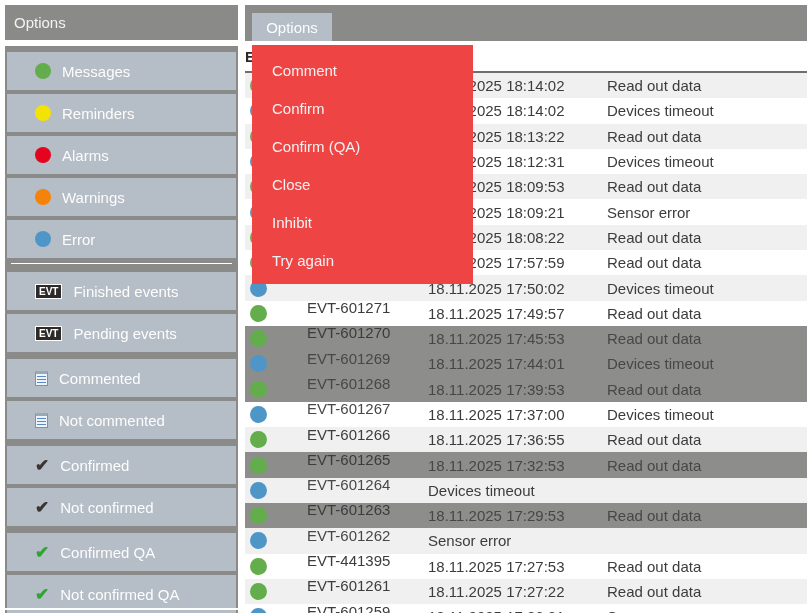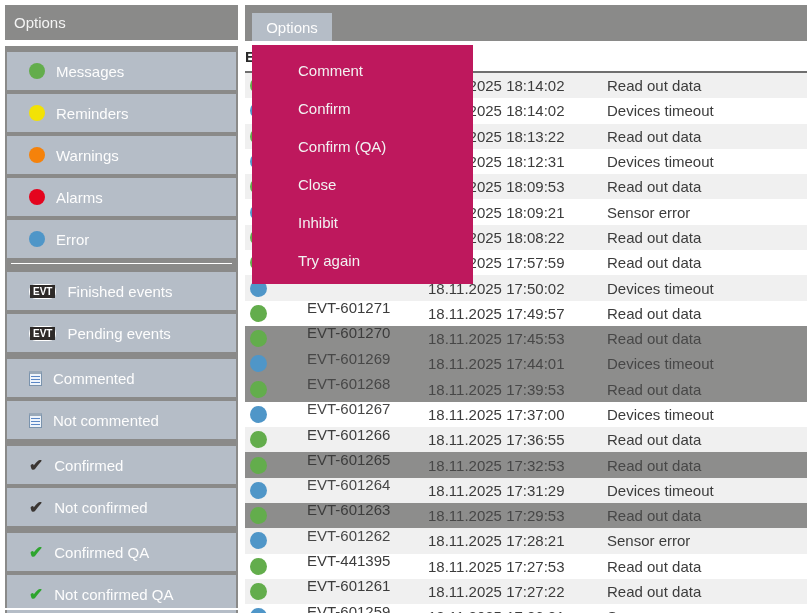--- a/index.html
+++ b/index.html
@@ -8,23 +8,23 @@
   .app { position:relative; width:716px; height:613px; background:#fff; }
 
   
   .sidebar { position:absolute; left:5px; top:5px; width:233px; height:608px;
              background:#8a8a89; }
   .sidebar-header { height:35px; color:#f4f4f4; font-size:15px;
                     display:flex; align-items:center; padding-left:9px; }
   .sidebar-topstrip { height:6px; background:#ffffff; }
   .sidebar-buttons { padding-top:6px; }
   .side-btn { height:38px; margin:0 2px 4px 2px; background:#b5bdc7;
-              display:flex; align-items:center; padding-left:22px;
+              display:flex; align-items:center; padding-left:28px;
               color:#fdfdfd; font-size:15px; cursor:default; }
-  .side-btn .icn { margin-right:11px; display:inline-flex; align-items:center; justify-content:flex-start;border-radius:7px; }
+  .side-btn .icn { margin-right:11px; display:inline-flex; align-items:center; justify-content:flex-start; }
   .dot-icn { width:16px; height:16px; border-radius:50%; }
   .evt-icn { background:#ffffff; padding:1px; }
   .evt-icn .evt-inner { background:#2e2a28; color:#ffffff; font-size:10px;
               font-weight:bold; padding:1px 3px; letter-spacing:0px; line-height:11px; }
   .note-icn { width:13px; height:15px; background:#eef4fb; border:1px solid #7a93ad;
               border-top:3px solid #9aa9b8; position:relative; }
   .note-icn:before { content:""; position:absolute; left:1px; right:1px; top:1px; height:9px;
               background:repeating-linear-gradient(#eef4fb 0 1px, #5b87c5 1px 2px, #eef4fb 2px 3px); }
   .check-icn { font-size:17px; line-height:17px; font-weight:bold; }
   .group-gap { height:3px; }
@@ -48,21 +48,21 @@
   .trow.even { background:#ffffff; }
   .trow.selected { background:#8d8d8c; color:#474747; }
   .cell-dot { flex:0 0 62px; padding-left:5px; display:flex; align-items:center; }
   .row-dot { width:17px; height:17px; border-radius:50%; }
   .cell-id   { flex:0 0 121px;margin-top:39px; }
   .cell-date { flex:0 0 179px; }
   .cell-event{ flex:1 1 auto; }
 
   
   .dropdown { position:absolute; left:7px; top:40px; width:221px; height:239px;
-              background:#be185d; padding-top:6px;padding-left:26px; }
+              background:#ef4444; padding-top:6px; }
   .menu-item { height:38px; display:flex; align-items:center; padding-left:20px;
                color:#f2f2f2; font-size:15px; cursor:default; }
 </style>
 </head>
 <body>
 
 <div class="app">
 
   <aside class="sidebar">
     <div class="sidebar-header">Options</div>
@@ -75,29 +75,29 @@
     <span class="side-btn-label">Messages</span>
   </div>
         <div class="side-btn">
     <span class="icn">
             <span class="dot-icn" style="background: rgb(242, 226, 5);"></span>
           </span>
     <span class="side-btn-label">Reminders</span>
   </div>
         <div class="side-btn">
     <span class="icn">
+            <span class="dot-icn" style="background: rgb(228, 4, 30);"></span>
+          </span>
+    <span class="side-btn-label">Alarms</span>
+  </div>
+        <div class="side-btn">
+    <span class="icn">
             <span class="dot-icn" style="background: rgb(245, 130, 10);"></span>
           </span>
     <span class="side-btn-label">Warnings</span>
-  </div>
-        <div class="side-btn">
-    <span class="icn">
-            <span class="dot-icn" style="background: rgb(228, 4, 30);"></span>
-          </span>
-    <span class="side-btn-label">Alarms</span>
   </div>
         <div class="side-btn">
     <span class="icn">
             <span class="dot-icn" style="background: rgb(79, 150, 200);"></span>
           </span>
     <span class="side-btn-label">Error</span>
   </div>
         <div class="side-divider"></div>
         <div class="side-btn">
     <span class="icn evt-icn">
@@ -282,37 +282,35 @@
     </span>
     <span class="cell-id">EVT-601264</span>
     <span class="cell-date">18.11.2025 17:32:53</span>
     <span class="cell-event">Read out data</span>
   </div>
         <div class="trow odd">
     <span class="cell-dot">
       <span class="row-dot" style="background: rgb(79, 150, 200);"></span>
     </span>
     <span class="cell-id">EVT-601263</span>
-    <span class="cell-date">18.11.2025 17:31:29</span>
     <span class="cell-event">Devices timeout</span>
   </div>
         <div class="trow even selected">
     <span class="cell-dot">
       <span class="row-dot" style="background: rgb(99, 173, 76);"></span>
     </span>
     <span class="cell-id">EVT-601262</span>
     <span class="cell-date">18.11.2025 17:29:53</span>
     <span class="cell-event">Read out data</span>
   </div>
         <div class="trow odd">
     <span class="cell-dot">
       <span class="row-dot" style="background: rgb(79, 150, 200);"></span>
     </span>
     <span class="cell-id">EVT-441395</span>
-    <span class="cell-date">18.11.2025 17:28:21</span>
     <span class="cell-event">Sensor error</span>
   </div>
         <div class="trow even">
     <span class="cell-dot">
       <span class="row-dot" style="background: rgb(99, 173, 76);"></span>
     </span>
     <span class="cell-id">EVT-601261</span>
     <span class="cell-date">18.11.2025 17:27:53</span>
     <span class="cell-event">Read out data</span>
   </div>

